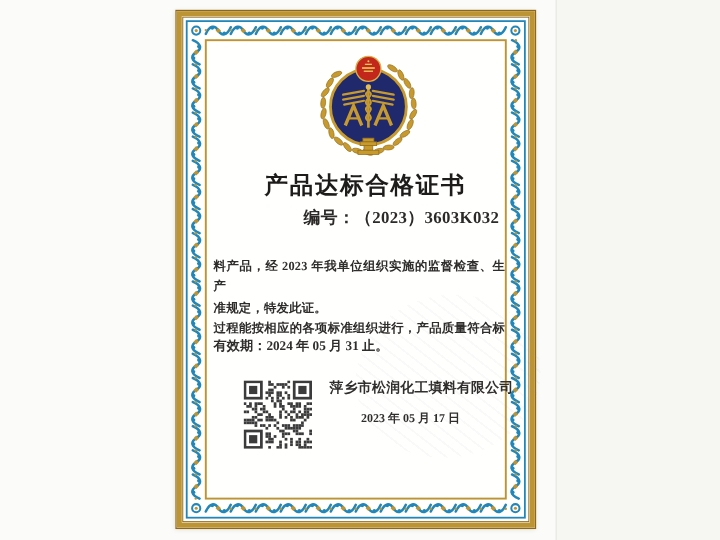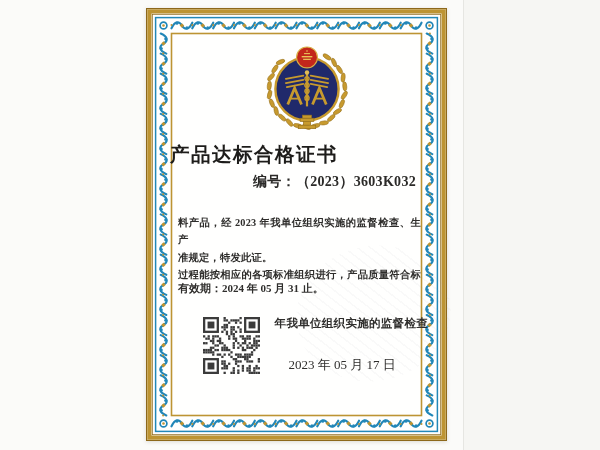--- a/index.html
+++ b/index.html
@@ -5,34 +5,34 @@
   *{margin:0;padding:0;box-sizing:border-box}
   html,body{width:600px;height:450px;overflow:hidden;background:#f7f7f5}
   .stage{position:relative;width:600px;height:450px;background:#fbfbf9;
          font-family:"Liberation Serif","DejaVu Serif",serif;color:#2f2e2c}
   .paper-right{position:absolute;left:464px;top:0;width:136px;height:450px;background:#f6f6f3}
   .paper-edge{position:absolute;left:463px;top:0;width:1px;height:450px;background:#e6e6e2}
   .cert{position:absolute;left:146px;top:8px;width:301px;height:433px;background:#fffffe;
         box-shadow:0 1px 4px rgba(60,50,20,.16)}
   .frame{position:absolute;left:0;top:0;width:301px;height:433px}
   .emblem{position:absolute;left:115px;top:37px;width:92px;height:88px}
-  .title{position:absolute;left:24px;right:8px;top:133px;text-align:left;
+  .title{position:absolute;left:24px;right:8px;top:133px;text-align:center;
          font-size:19.5px;font-weight:700;letter-spacing:1.5px;color:#1d1c1a}
   .serial{position:absolute;top:165px;right:31px;font-size:14px;font-weight:700;
           letter-spacing:.3px;color:#2b2a28}
   .recipient{position:absolute;left:32px;top:187px;font-size:12.4px;font-weight:700}
   .bodytext{position:absolute;left:32px;right:26px;top:206px;font-size:10.3px;
             line-height:17.3px;font-weight:600;letter-spacing:.2px;color:#2e2d2b}
   .line.jl{text-align:justify;text-align-last:justify}
   .line.indent{text-indent:20px}
   .validity{position:absolute;left:32px;top:273px;font-size:11px;font-weight:700}
   .qr{position:absolute;left:57px;top:309px;width:57px;height:57px}
   .issuer{position:absolute;top:308px;right:19px;font-size:11.5px;font-weight:700;letter-spacing:.3px}
-  .issue-date{position:absolute;top:348px;left:131px;width:130px;text-align:center;
-              font-size:13px;font-weight:400}
+  .issue-date{position:absolute;top:334px;left:131px;width:130px;text-align:center;
+              font-size:10px;font-weight:700}
   .watermark{position:absolute;left:150px;top:238px;width:155px;height:135px;border-radius:50%;
              transform:rotate(-12deg);opacity:.5;pointer-events:none;
              background:repeating-linear-gradient(50deg,rgba(140,140,152,.10) 0 1.5px,rgba(0,0,0,0) 1.5px 8px)}
 </style>
 </head>
 <body>
 
 <div class="stage">
   <div class="paper-right"></div>
   <div class="paper-edge"></div>
@@ -581,19 +581,19 @@
         <rect x="2.28" y="2.28" width="11.399999999999999" height="11.399999999999999" fill="#ffffff"></rect>
         <rect x="4.56" y="4.56" width="6.84" height="6.84" fill="#3b3b3b"></rect>
         <rect x="41.04" y="0" width="15.959999999999999" height="15.959999999999999" fill="#3b3b3b"></rect>
         <rect x="43.31999999999999" y="2.28" width="11.399999999999999" height="11.399999999999999" fill="#ffffff"></rect>
         <rect x="45.599999999999994" y="4.56" width="6.84" height="6.84" fill="#3b3b3b"></rect>
         <rect x="0" y="41.04" width="15.959999999999999" height="15.959999999999999" fill="#3b3b3b"></rect>
         <rect x="2.28" y="43.31999999999999" width="11.399999999999999" height="11.399999999999999" fill="#ffffff"></rect>
         <rect x="4.56" y="45.599999999999994" width="6.84" height="6.84" fill="#3b3b3b"></rect>
       </svg>
 
-    <div class="issuer">年我单位组织实施的监督检查</div>
+    <div class="issuer">萍乡市松润化工填料有限公司</div>
 
     <div class="issue-date">2023 年 05 月 17 日</div>
 
     <div class="watermark"></div>
   </div>
 </div>
 
 </body></html>

